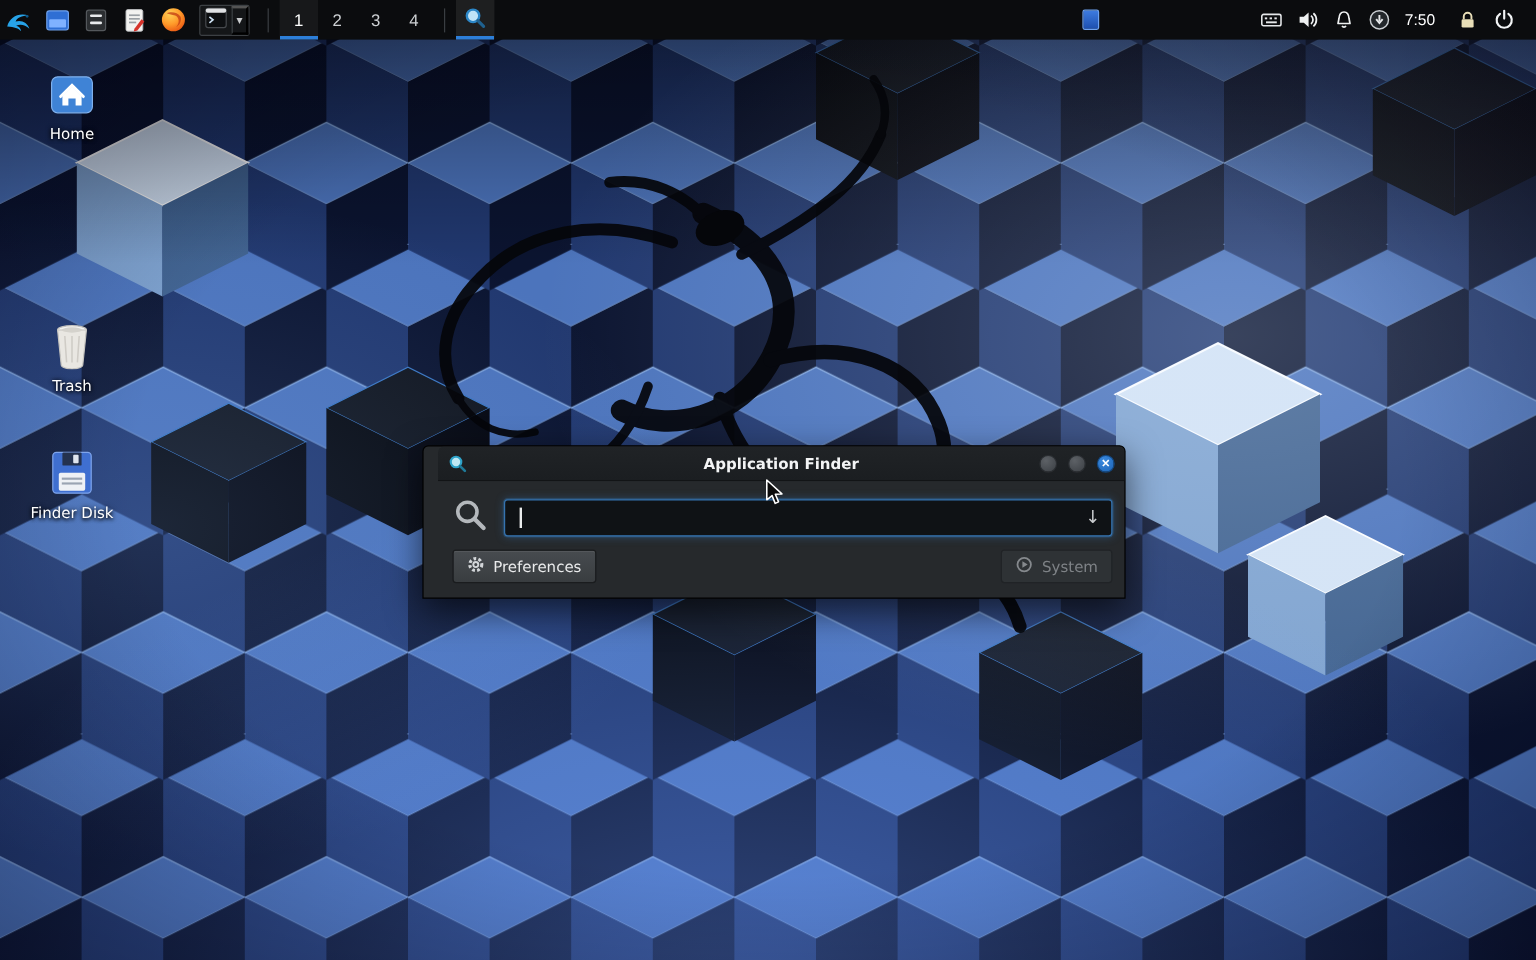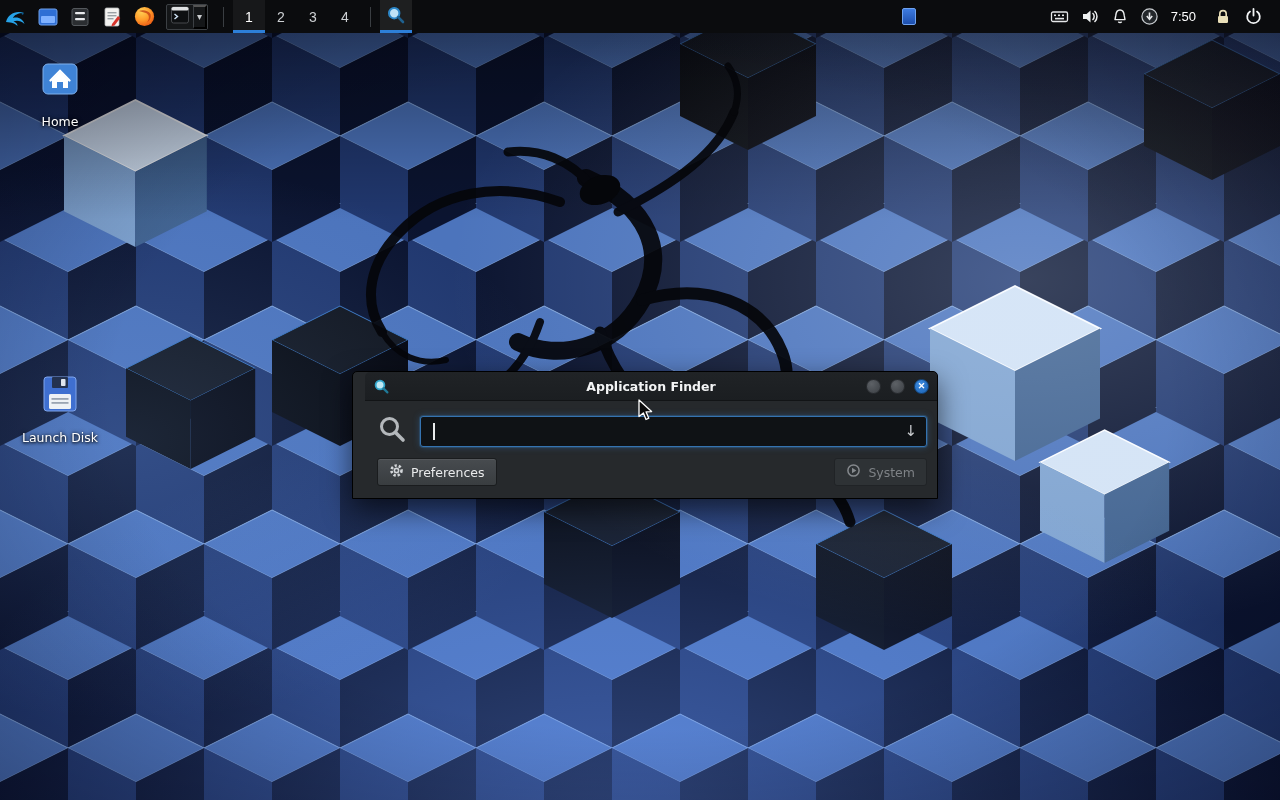--- a/index.html
+++ b/index.html
@@ -38,21 +38,21 @@
                  border:1px solid #6ea2f0; }
   .panel-right { margin-left:auto; display:flex; align-items:center; height:100%;
                  padding-right:12px; gap:0; }
   .tray-icon { width:30px; height:33px; display:flex; align-items:center; justify-content:center;
                background:transparent; border:none; cursor:pointer; }
   .clock { font-size:13px; color:#ffffff; padding:0 12px 0 6px; height:33px;
            display:flex; align-items:center; background:transparent; border:none; }
 
   
   .desk-icon { position:absolute; left:14px; width:92px; display:flex; flex-direction:column;
-               align-items:center; gap:17px; z-index:5; cursor:pointer; }
+               align-items:center; gap:7px; z-index:5; cursor:pointer; }
   .desk-icon .glyph { height:40px; display:flex; align-items:flex-end; justify-content:center; }
   .desk-label { font-size:12.5px; color:#ffffff; text-align:center; line-height:1.1;
                 text-shadow:0 1px 3px rgba(0,0,0,0.95), 0 0 4px rgba(0,0,0,0.8); }
 
   
   .finder { position:absolute; left:352px; top:371px; width:586px; z-index:15;
             background:#26292c; border:1px solid #000;
             border-radius:5px 5px 0 0;
             box-shadow:0 10px 28px rgba(0,0,0,0.6);padding-left:12px; }
   .titlebar { position:relative; height:29px; background:linear-gradient(#202326,#1b1e21);
@@ -325,33 +325,44 @@
       <svg width="40" height="38" viewBox="0 0 40 38">
         <rect x="3" y="4" width="34" height="30" rx="5" fill="#3f83d6" stroke="#7fb0ec" stroke-width="1"></rect>
         <path d="M12 20 L20 12 L28 20 V28 H23 V22 H17 V28 H12 Z" fill="#ffffff"></path>
         <path d="M10.5 20.5 L20 11 L29.5 20.5" stroke="#ffffff" stroke-width="2.4" fill="none" stroke-linecap="round"></path>
       </svg>
     </span>
     <span class="desk-label">Home</span>
   </div>
 
 
+  <div class="desk-icon" style="top:268px">
+    <span class="glyph">
+      <svg width="36" height="40" viewBox="0 0 36 40">
+        <ellipse cx="18" cy="7" rx="12" ry="3.6" fill="#f4f3f0" stroke="#c6c4bf" stroke-width="1"></ellipse>
+        <path d="M6 7 L9 36 C9 38 13 39.5 18 39.5 C23 39.5 27 38 27 36 L30 7 Z" fill="#e9e7e2" stroke="#c6c4bf" stroke-width="1"></path>
+        <path d="M12 12 L13.5 34 M18 12 V34 M24 12 L22.5 34" stroke="#cfccc6" stroke-width="1.3" fill="none"></path>
+        <ellipse cx="18" cy="7" rx="8.5" ry="2.2" fill="#d4d2cc"></ellipse>
+      </svg>
+    </span>
+    <span class="desk-label">Trash</span>
+  </div>
 
   <div class="desk-icon" style="top:374px">
     <span class="glyph">
       <svg width="38" height="40" viewBox="0 0 38 40">
         <rect x="3" y="3" width="32" height="34" rx="3" fill="#3f6fd0" stroke="#7fa5ec" stroke-width="1"></rect>
         <rect x="11" y="3" width="16" height="11" rx="1" fill="#24324f"></rect>
         <rect x="20" y="5" width="4.5" height="7" rx="0.8" fill="#dfe5ee"></rect>
         <rect x="8" y="20" width="22" height="15" rx="1.5" fill="#eef1f5"></rect>
         <rect x="10.5" y="24" width="17" height="1.8" fill="#9aa4b2"></rect>
         <rect x="10.5" y="28" width="17" height="1.8" fill="#9aa4b2"></rect>
       </svg>
     </span>
-    <span class="desk-label">Launch Disk</span>
+    <span class="desk-label">Finder Disk</span>
   </div>
 
   <section class="finder">
     <div class="titlebar">
       <span class="win-icon">
         <svg width="17" height="17" viewBox="0 0 17 17">
           <circle cx="7" cy="7" r="4.4" fill="#bfe8f4" stroke="#2fa3c9" stroke-width="1.8"></circle>
           <line x1="10.4" y1="10.4" x2="14.4" y2="14.4" stroke="#1f7a99" stroke-width="2.2" stroke-linecap="round"></line>
         </svg>
       </span>

